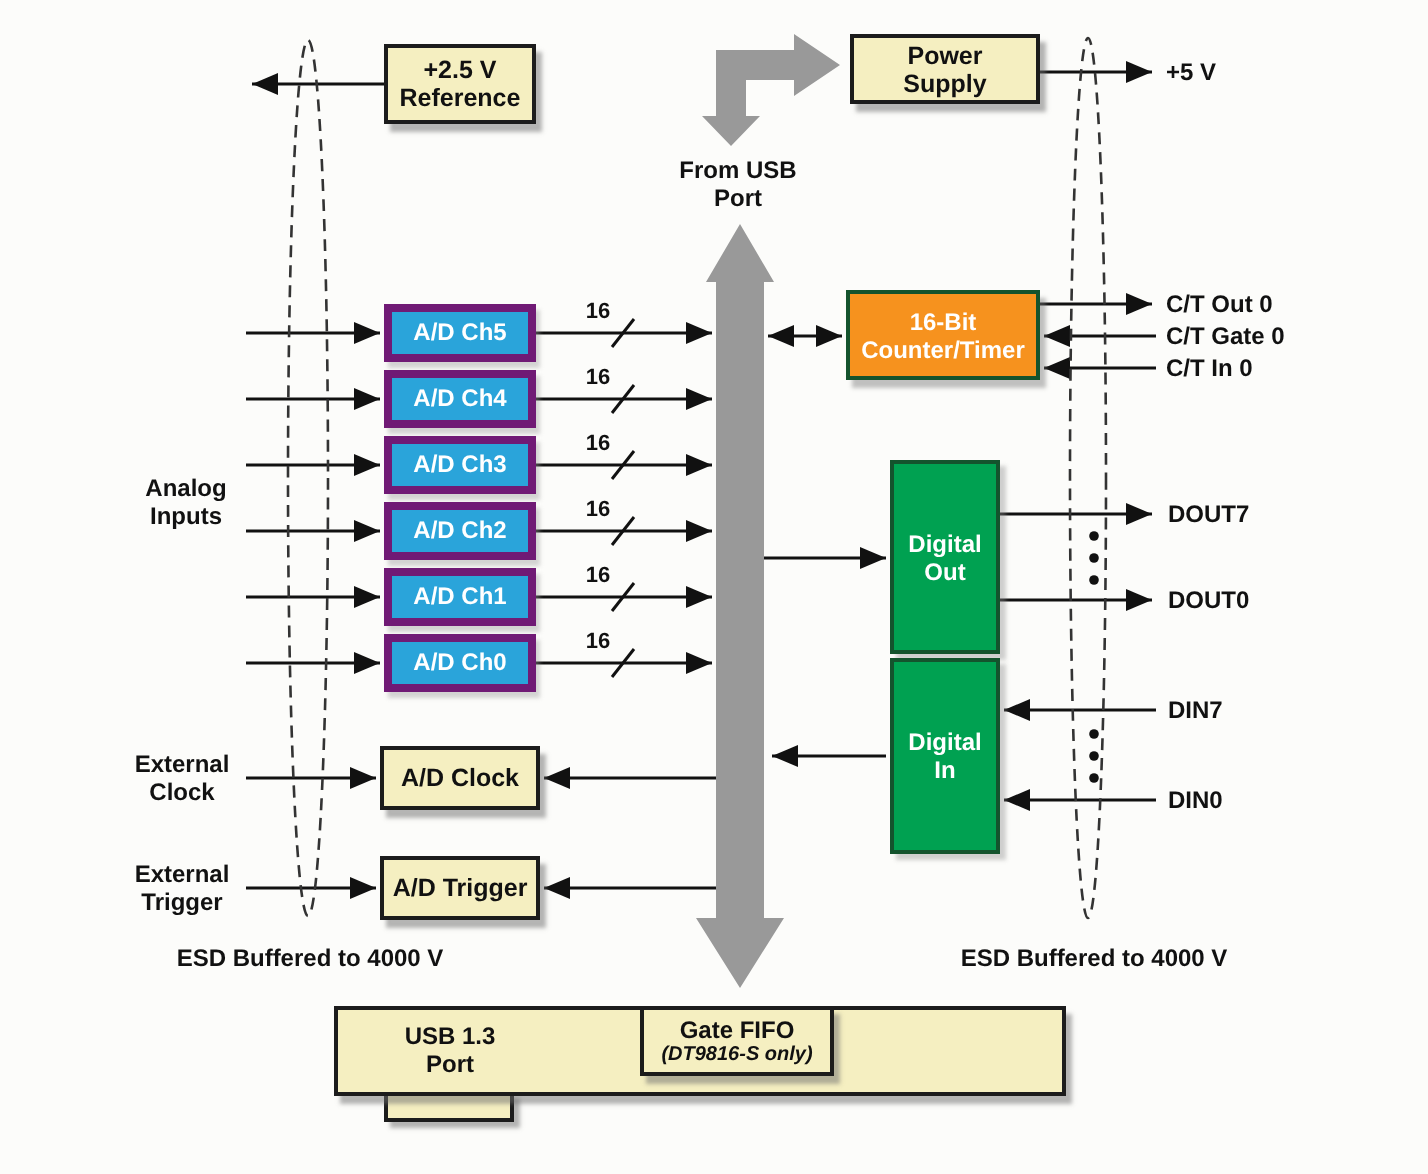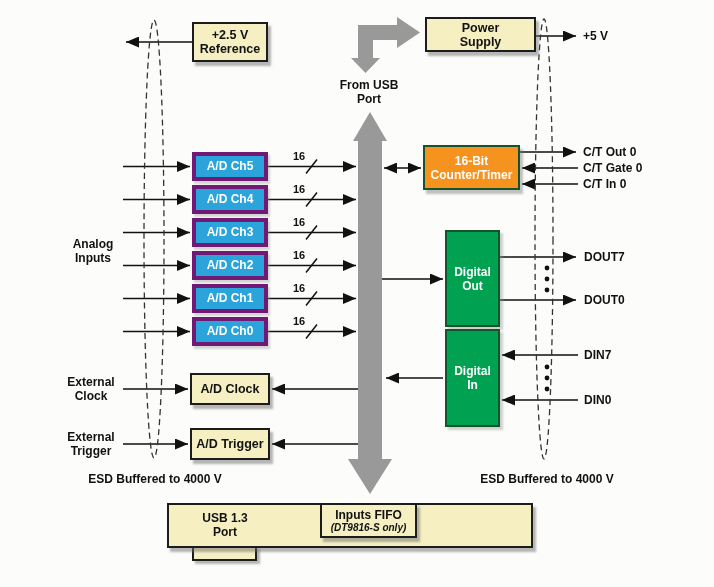--- a/index.html
+++ b/index.html
@@ -112,21 +112,21 @@
     </g>
     <g fill="#111">
       <circle cx="547" cy="367" r="2.4"></circle>
         <circle cx="547" cy="378" r="2.4"></circle>
         <circle cx="547" cy="389" r="2.4"></circle>
     </g>
   </svg>
 
   <div class="box cream" style="left:192px;top:22px;width:76px;height:40px;">+2.5 V
 Reference</div>
-  <div class="box cream" style="left:425px;top:17px;width:111px;height:35px;">Power
+  <div class="box cream" style="left:425px;top:17px;width:95px;height:35px;">Power
 Supply</div>
   <div class="box orange" style="left:423px;top:145px;width:97px;height:45px;">16-Bit
 Counter/Timer</div>
 
   <div class="box blue" style="left:192px;top:152px;width:76px;height:29px;">A/D Ch5</div>
   <div class="box blue" style="left:192px;top:185px;width:76px;height:29px;">A/D Ch4</div>
   <div class="box blue" style="left:192px;top:218px;width:76px;height:29px;">A/D Ch3</div>
   <div class="box blue" style="left:192px;top:251px;width:76px;height:29px;">A/D Ch2</div>
   <div class="box blue" style="left:192px;top:284px;width:76px;height:29px;">A/D Ch1</div>
   <div class="box blue" style="left:192px;top:317px;width:76px;height:29px;">A/D Ch0</div>
@@ -137,21 +137,21 @@
 In</div>
 
   <div class="box cream" style="left:190px;top:373px;width:80px;height:32px;">A/D Clock</div>
   <div class="box cream" style="left:190px;top:428px;width:80px;height:32px;">A/D Trigger</div>
 
   <div class="box cream tab" style="left:192px;top:546px;width:65px;height:15px;"></div>
   <div class="box cream bar" style="left:167px;top:503px;width:366px;height:45px;"></div>
   <div class="lbl ctr" style="left:175px;top:511px;width:100px;z-index:4;">USB 1.3
 Port</div>
   <div class="box cream fifo" style="left:320px;top:503px;width:97px;height:35px;">
-    <div class="title">Inputs FIFO</div>
+    <div class="title">Gate FIFO</div>
     <div class="note">(DT9816-S only)</div>
   </div>
 
   <div class="lbl ctr" style="left:325px;top:78px;width:88px;">From USB
 Port</div>
   <div class="lbl" style="left:583px;top:29px;">+5 V</div>
   <div class="lbl" style="left:583px;top:145px;">C/T Out 0</div>
   <div class="lbl" style="left:583px;top:161px;">C/T Gate 0</div>
   <div class="lbl" style="left:583px;top:177px;">C/T In 0</div>
   <div class="lbl" style="left:584px;top:250px;">DOUT7</div>

